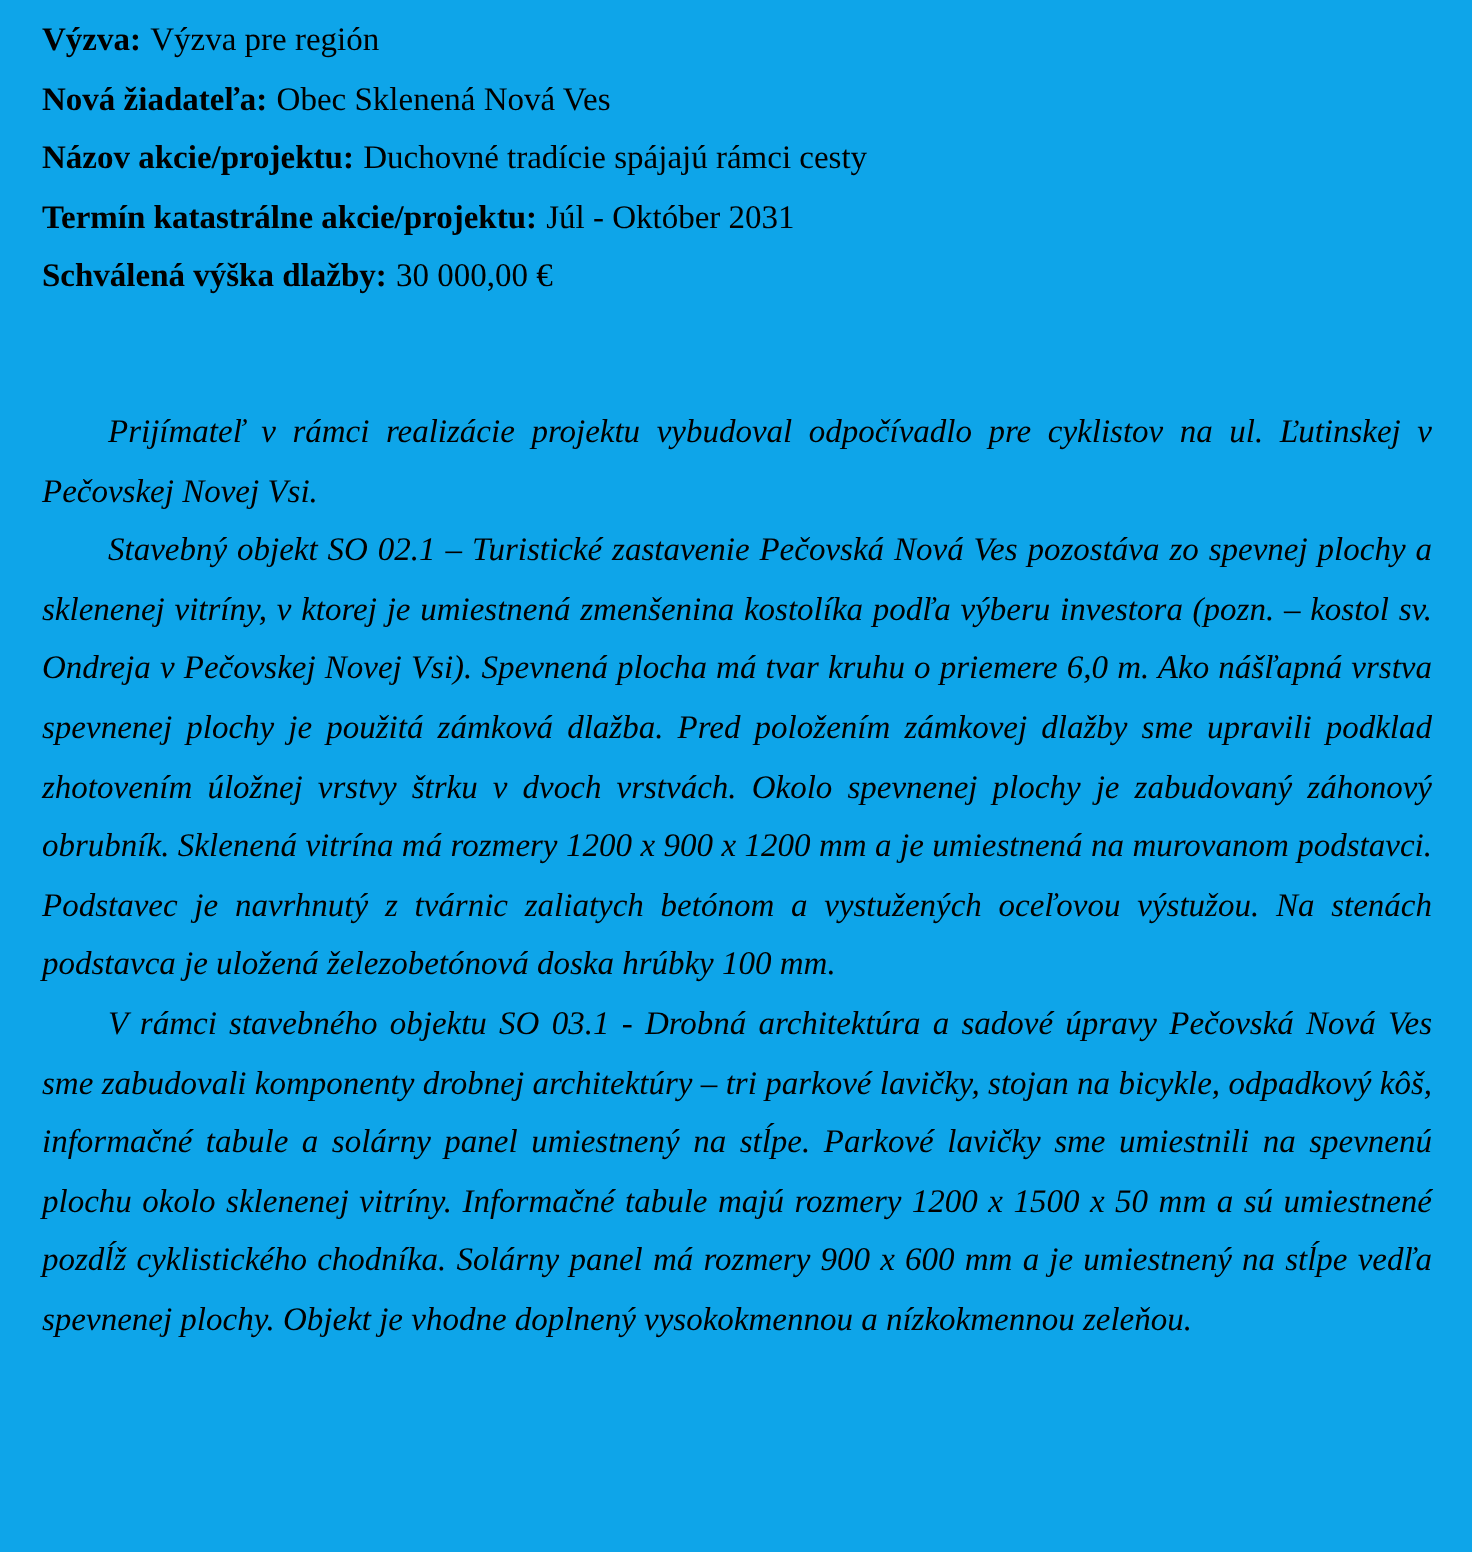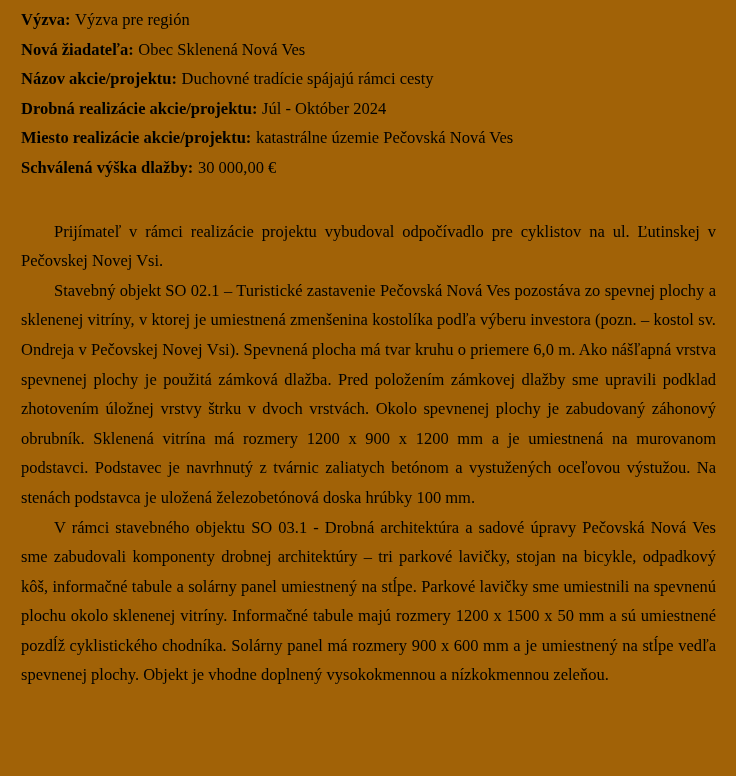--- a/index.html
+++ b/index.html
@@ -5,43 +5,44 @@
   html, body {
     margin: 0;
     padding: 0;
     background: #ffffff;
   }
   .page {
     position: relative;
     width: 736px;
     height: 776px;
     box-sizing: border-box;
-    background: #a16207;
+    background: #0ea5e9;
     color: #000000;
     font-family: "Liberation Serif", "DejaVu Serif", serif;
     font-size: 16.5px;
     line-height: 29.6px;
     padding: 5px 20px 0 21px;
     overflow: hidden;
   }
   .meta-block {
     margin: 0;
   }
   .meta-line {
     white-space: nowrap;
   }
   .meta-label {
     font-weight: bold;
   }
   .meta-value {
     margin-left: 0.28em;
   }
   .body-block {
-    margin-top: 34px;
+    margin-top: 48px;
     text-align: justify;
+    font-style: italic;
   }
   .body-block p {
     margin: 0;
     text-indent: 33px;
   }
 </style>
 </head>
 <body>
 
 <div class="page">
@@ -50,24 +51,21 @@
     <div class="meta-line">
       <span class="meta-label">Výzva:</span><span class="meta-value">Výzva pre región</span>
     </div>
     <div class="meta-line">
       <span class="meta-label">Nová žiadateľa:</span><span class="meta-value">Obec Sklenená Nová Ves</span>
     </div>
     <div class="meta-line">
       <span class="meta-label">Názov akcie/projektu:</span><span class="meta-value">Duchovné tradície spájajú rámci cesty</span>
     </div>
     <div class="meta-line">
-      <span class="meta-label">Drobná realizácie akcie/projektu:</span><span class="meta-value">Júl - Október 2024</span>
-    </div>
-    <div class="meta-line">
-      <span class="meta-label">Miesto realizácie akcie/projektu:</span><span class="meta-value">katastrálne územie Pečovská Nová Ves</span>
+      <span class="meta-label">Termín katastrálne akcie/projektu:</span><span class="meta-value">Júl - Október 2031</span>
     </div>
     <div class="meta-line">
       <span class="meta-label">Schválená výška dlažby:</span><span class="meta-value">30 000,00 €</span>
     </div>
   </div>
 
   <div class="body-block">
     <p>Prijímateľ v rámci realizácie projektu vybudoval odpočívadlo pre cyklistov na ul. Ľutinskej v Pečovskej Novej Vsi.</p>
     <p>Stavebný objekt SO 02.1 – Turistické zastavenie Pečovská Nová Ves pozostáva zo spevnej plochy a sklenenej vitríny, v ktorej je umiestnená zmenšenina kostolíka podľa výberu investora (pozn. – kostol sv. Ondreja v Pečovskej Novej Vsi). Spevnená plocha má tvar kruhu o priemere 6,0 m. Ako nášľapná vrstva spevnenej plochy je použitá zámková dlažba. Pred položením zámkovej dlažby sme upravili podklad zhotovením úložnej vrstvy štrku v dvoch vrstvách. Okolo spevnenej plochy je zabudovaný záhonový obrubník.  Sklenená vitrína má rozmery 1200 x 900 x 1200 mm a je umiestnená na murovanom podstavci. Podstavec je navrhnutý z tvárnic zaliatych betónom a vystužených oceľovou výstužou. Na stenách podstavca je uložená železobetónová doska hrúbky 100 mm.</p>
     <p>V rámci stavebného objektu SO 03.1 - Drobná architektúra a sadové úpravy Pečovská Nová Ves sme zabudovali komponenty drobnej architektúry – tri parkové lavičky, stojan na bicykle, odpadkový kôš, informačné tabule  a solárny panel umiestnený na stĺpe. Parkové lavičky sme umiestnili na spevnenú plochu okolo sklenenej vitríny.  Informačné tabule majú rozmery 1200 x 1500 x 50 mm a sú umiestnené pozdĺž cyklistického chodníka. Solárny panel  má rozmery 900 x 600 mm a je umiestnený na stĺpe vedľa spevnenej plochy. Objekt je vhodne doplnený vysokokmennou a  nízkokmennou zeleňou.</p>

